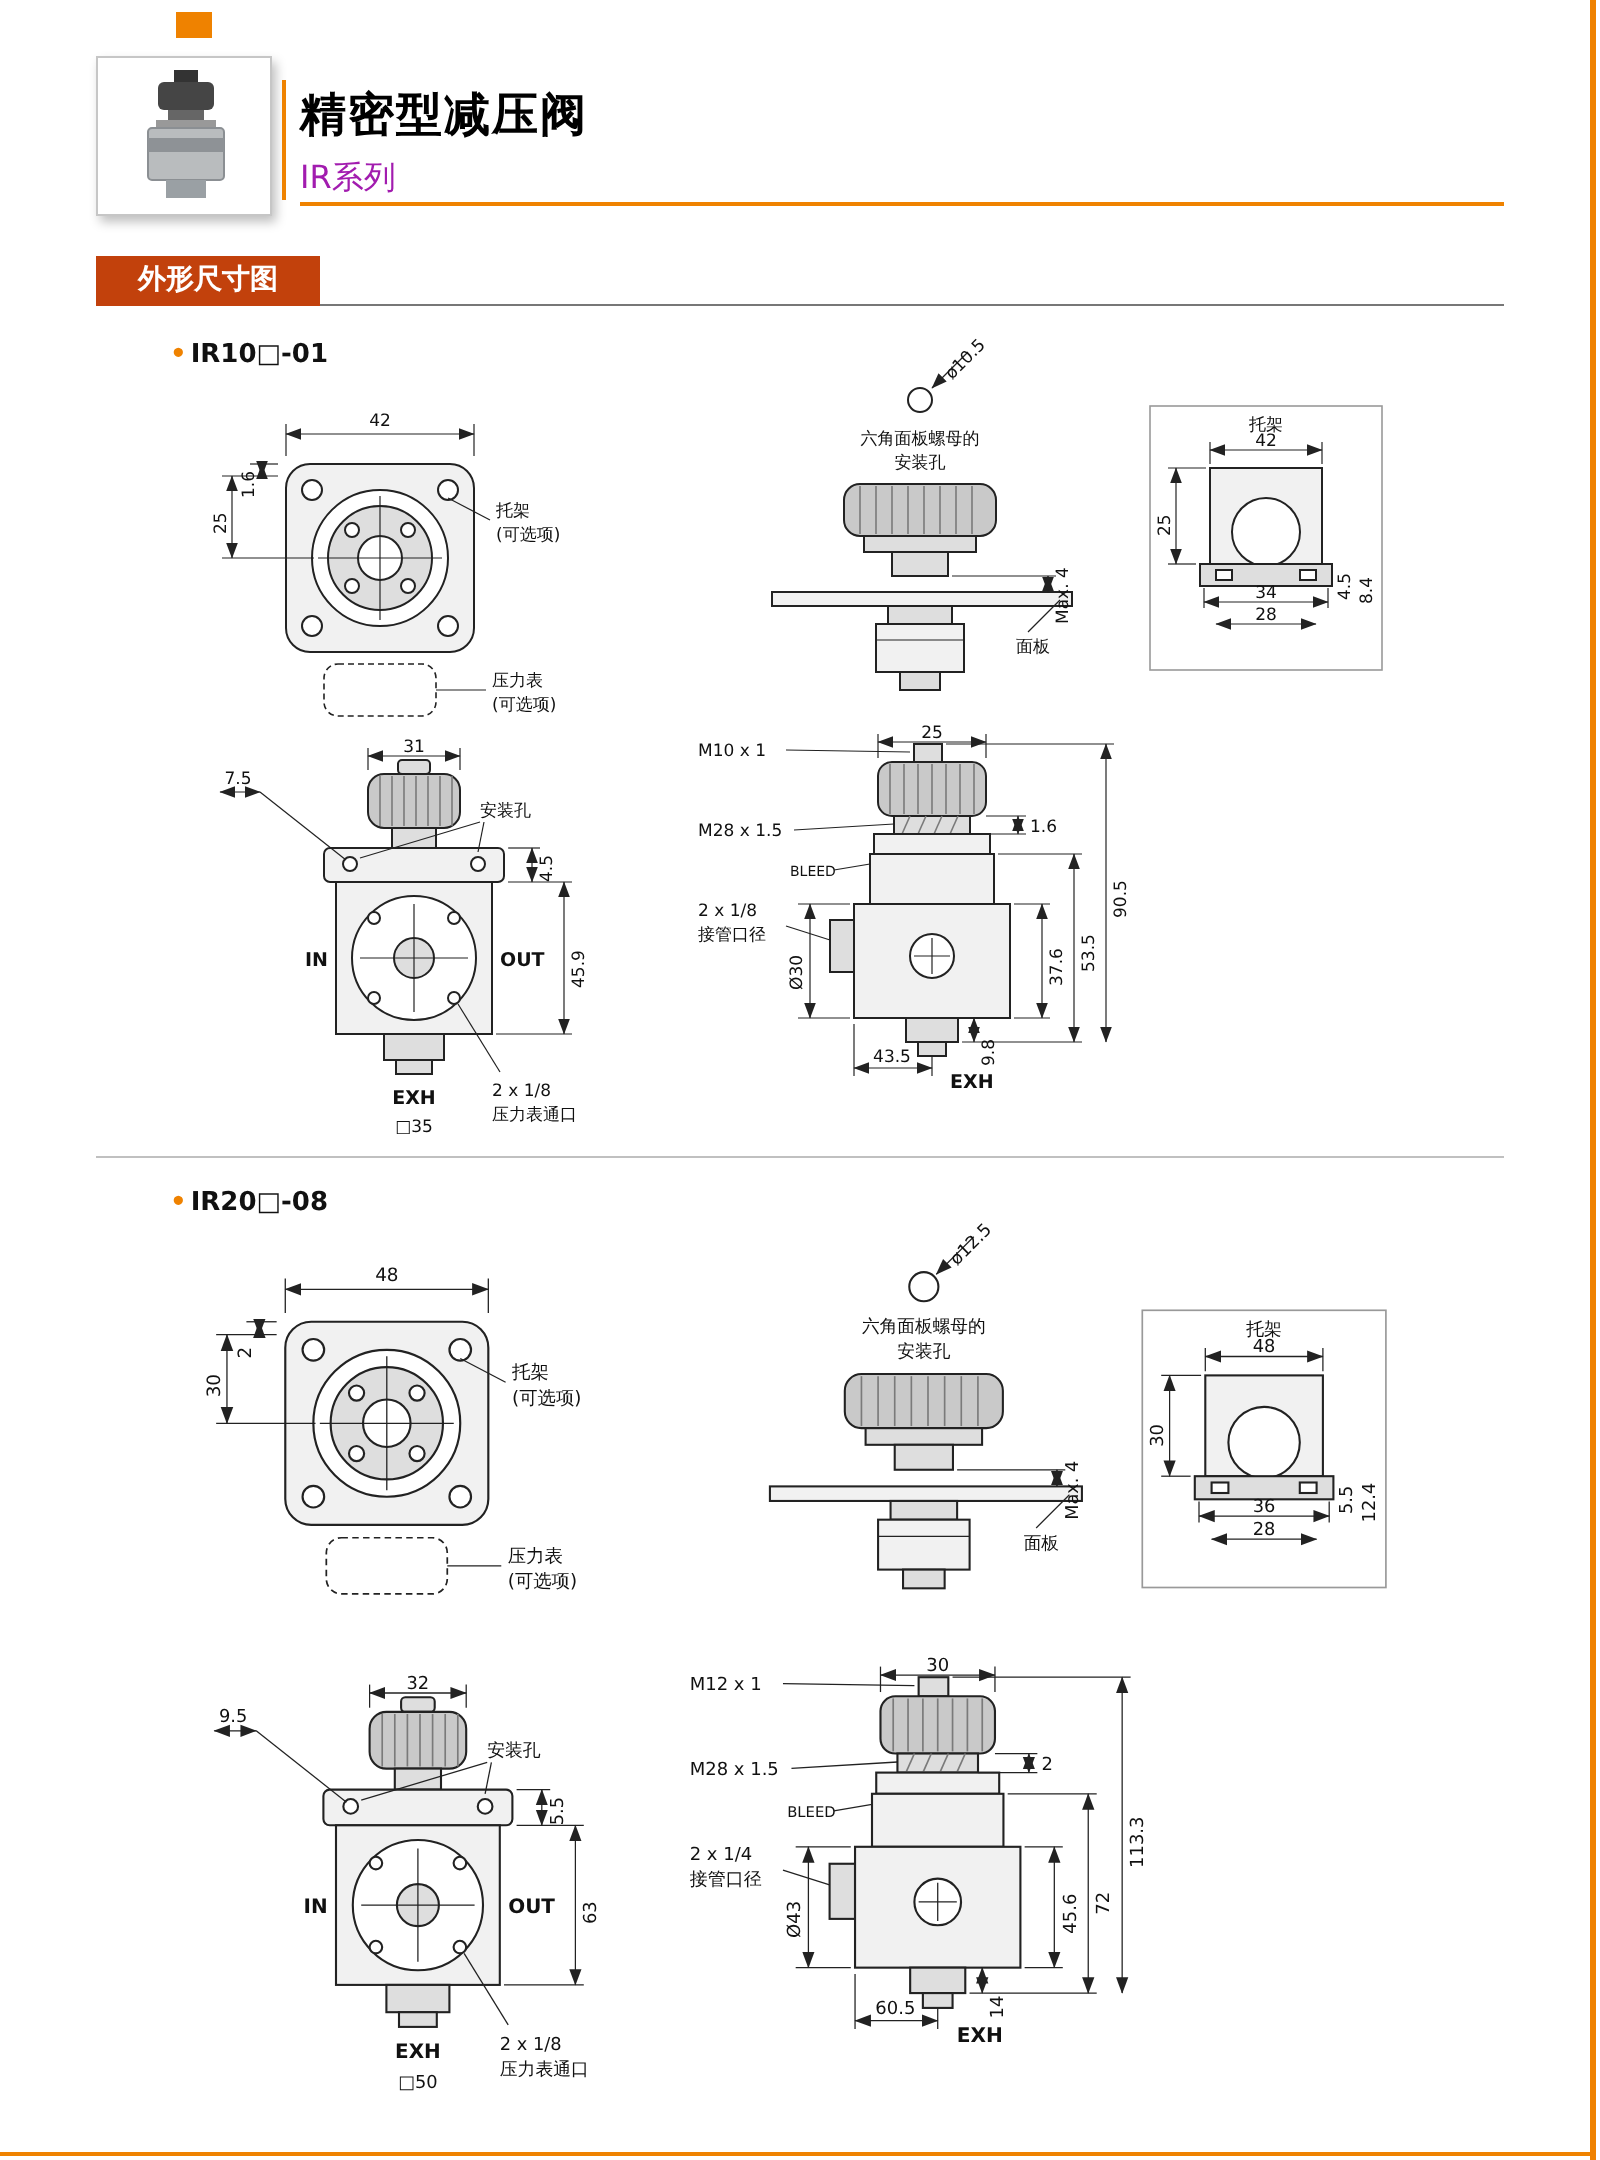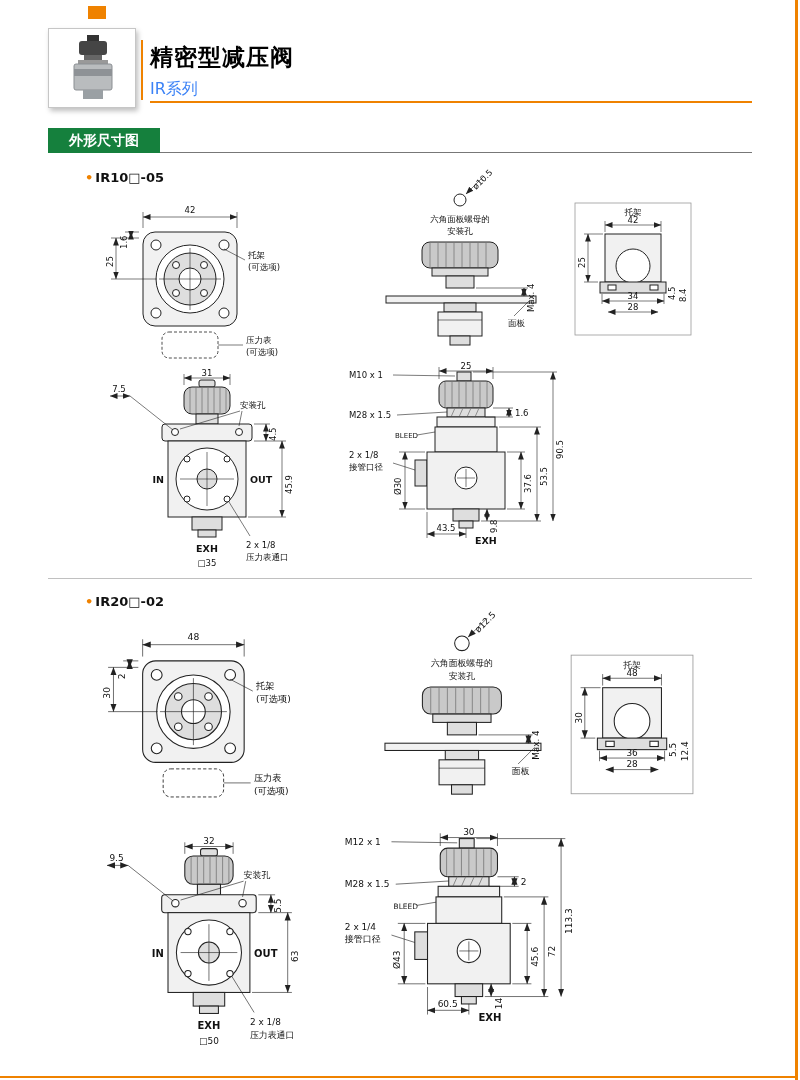--- a/index.html
+++ b/index.html
@@ -5,23 +5,23 @@
   *{margin:0;padding:0;box-sizing:border-box}
   html,body{background:#fff}
   body{width:800px;height:1080px;position:relative;font-family:"DejaVu Sans","Liberation Sans",sans-serif;color:#111}
   .abs{position:absolute}
   .corner-marker{left:88px;top:6px;width:18px;height:13px;background:#ef8200}
   .right-border{left:795px;top:0;width:3px;height:1080px;background:#ef8200}
   .bottom-border{left:0;top:1076px;width:795px;height:2px;background:#ef8200}
   .photo{left:48px;top:28px;width:88px;height:80px;background:#fff;border:1px solid #c6c6c6;box-shadow:2px 3px 5px rgba(0,0,0,.25);display:flex;align-items:center;justify-content:center}
   .title-vrule{left:141px;top:40px;width:2px;height:60px;background:#ef8200}
   .page-title{left:150px;top:42px;font-size:23px;font-weight:bold;color:#000000;letter-spacing:1px}
-  .series{left:150px;top:79px;font-size:16px;color:#3b82f6}
+  .series{left:150px;top:79px;font-size:16px;color:#a21caf}
   .orange-rule{left:150px;top:101px;width:602px;height:2px;background:#ef8200}
-  .section-bar{left:48px;top:128px;width:112px;height:25px;background:#15803d;color:#fff;font-size:14px;font-weight:bold;line-height:25px;text-align:center}
+  .section-bar{left:48px;top:128px;width:112px;height:25px;background:#c2410c;color:#fff;font-size:14px;font-weight:bold;line-height:25px;text-align:center}
   .section-rule{left:160px;top:152px;width:592px;height:1px;background:#777}
   .model-heading{font-size:13px;font-weight:bold;color:#111}
   .model-heading .bullet{color:#ef8200;margin-right:2px}
   .divider{left:48px;top:578px;width:704px;height:1px;background:#c0c0c0}
   svg{overflow:visible}
   svg text{font-family:"DejaVu Sans","Liberation Sans",sans-serif;font-size:8.5px;fill:#111}
   text.b{font-weight:bold;font-size:9.5px}
   text.s{font-size:7px}
   .part{fill:#fff;stroke:#222;stroke-width:1}
   .part2{fill:#f1f1f1;stroke:#222;stroke-width:1}
@@ -62,21 +62,21 @@
 </div>
 <div class="abs title-vrule"></div>
 <div class="abs page-title">精密型减压阀</div>
 <div class="abs series">IR系列</div>
 <div class="abs orange-rule"></div>
 
 <div class="abs section-bar">外形尺寸图</div>
 <div class="abs section-rule"></div>
 
 <div class="abs model-heading" style="left:85px;top:170px">
-  <span class="bullet">•</span><span>IR10□-05</span>
+  <span class="bullet">•</span><span>IR10□-01</span>
 </div>
 
 <svg class="abs" style="left:85px;top:196px" width="215" height="170" viewBox="0 0 215 170">
   <g>
     <rect class="part2" x="58" y="36" width="94" height="94" rx="12"></rect>
     <circle class="part" cx="71" cy="49" r="5"></circle>
       <circle class="part" cx="139" cy="49" r="5"></circle>
     <circle class="part" cx="71" cy="117" r="5"></circle>
       <circle class="part" cx="139" cy="117" r="5"></circle>
     <circle class="part" cx="105" cy="83" r="34"></circle>
@@ -302,21 +302,21 @@
       <line class="dim" x1="131" y1="166" x2="131" y2="176"></line>
     <line class="dim arr2" x1="92" y1="172" x2="131" y2="172"></line>
     <text x="111" y="169" text-anchor="middle">43.5</text>
     <text class="b" x="140" y="182">EXH</text>
   </g>
 </svg>
 
 <div class="abs divider"></div>
 
 <div class="abs model-heading" style="left:85px;top:594px">
-  <span class="bullet">•</span><span>IR20□-02</span>
+  <span class="bullet">•</span><span>IR20□-08</span>
 </div>
 
 <svg class="abs" style="left:80px;top:622px" width="232" height="184" viewBox="0 0 232 184">
  <g transform="scale(1.08)">
   <g>
     <rect class="part2" x="58" y="36" width="94" height="94" rx="12"></rect>
     <circle class="part" cx="71" cy="49" r="5"></circle>
         <circle class="part" cx="139" cy="49" r="5"></circle>
     <circle class="part" cx="71" cy="117" r="5"></circle>
         <circle class="part" cx="139" cy="117" r="5"></circle>

